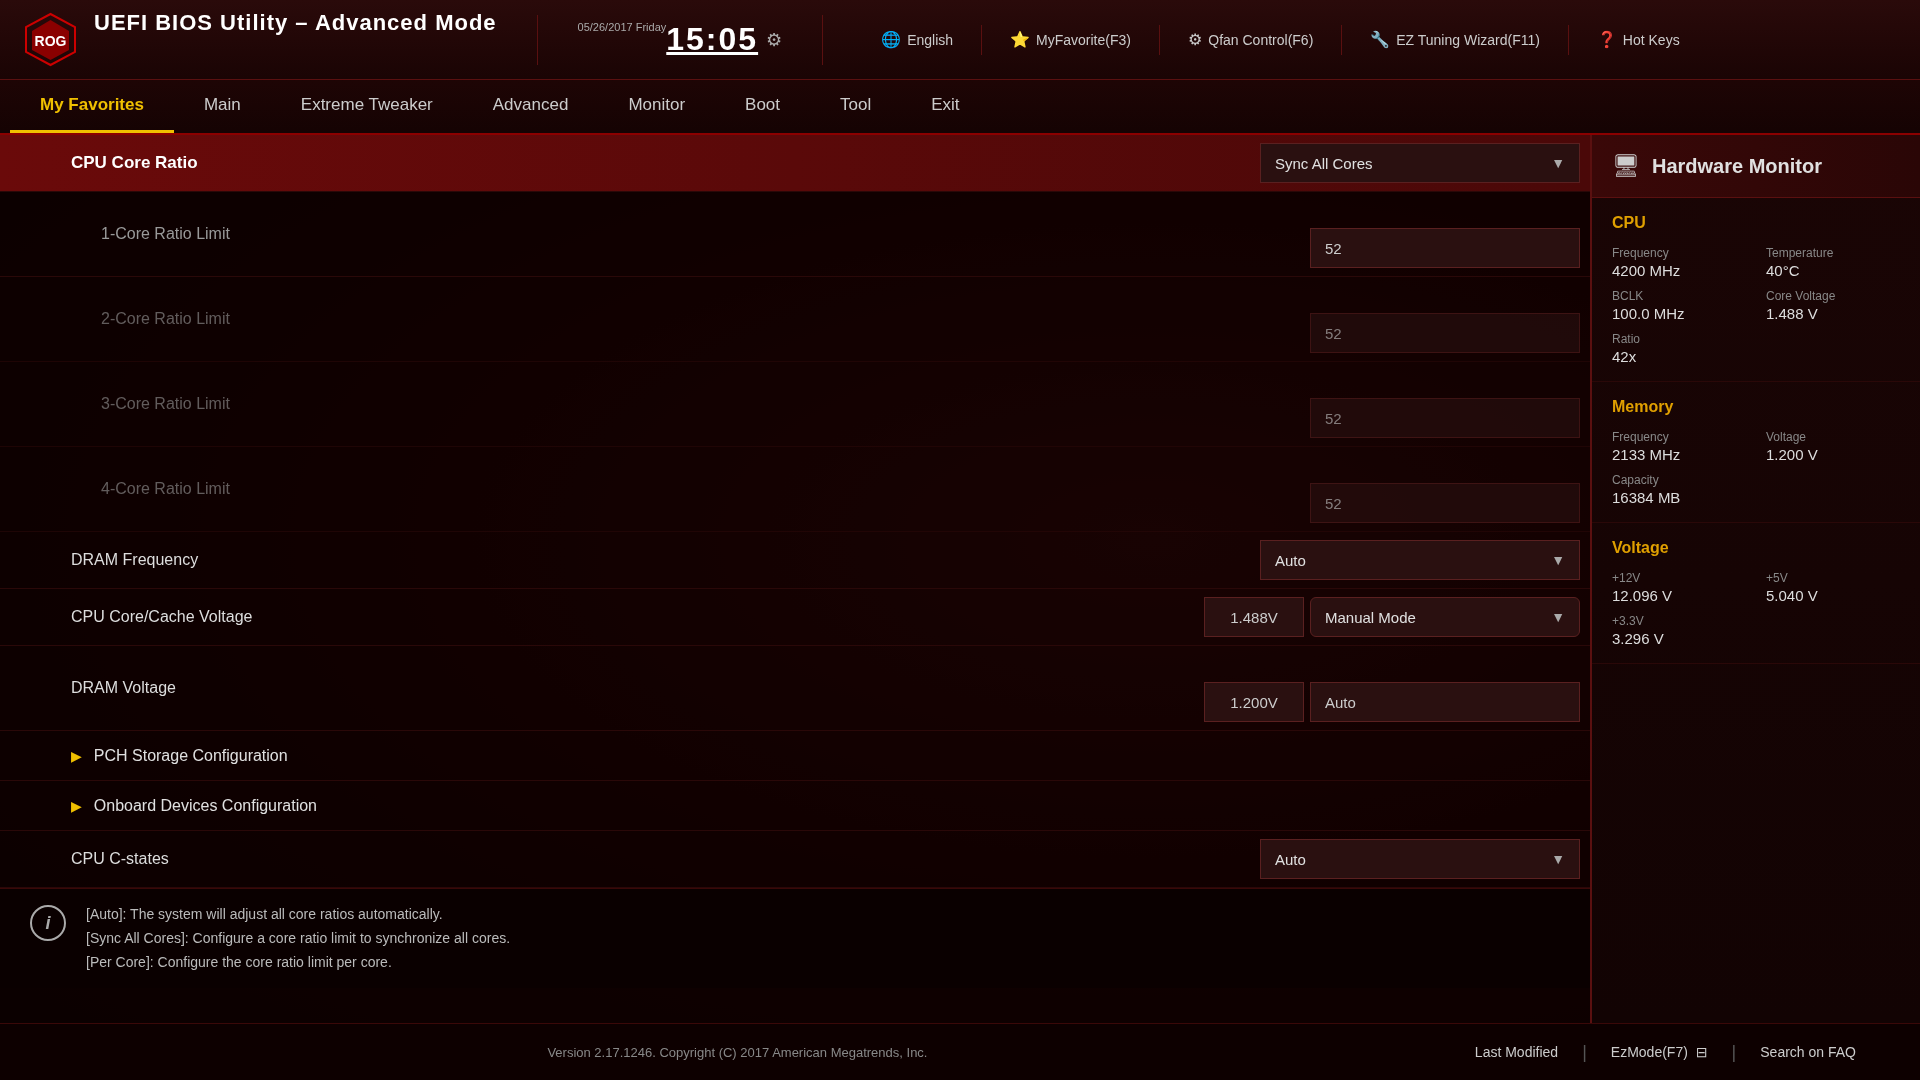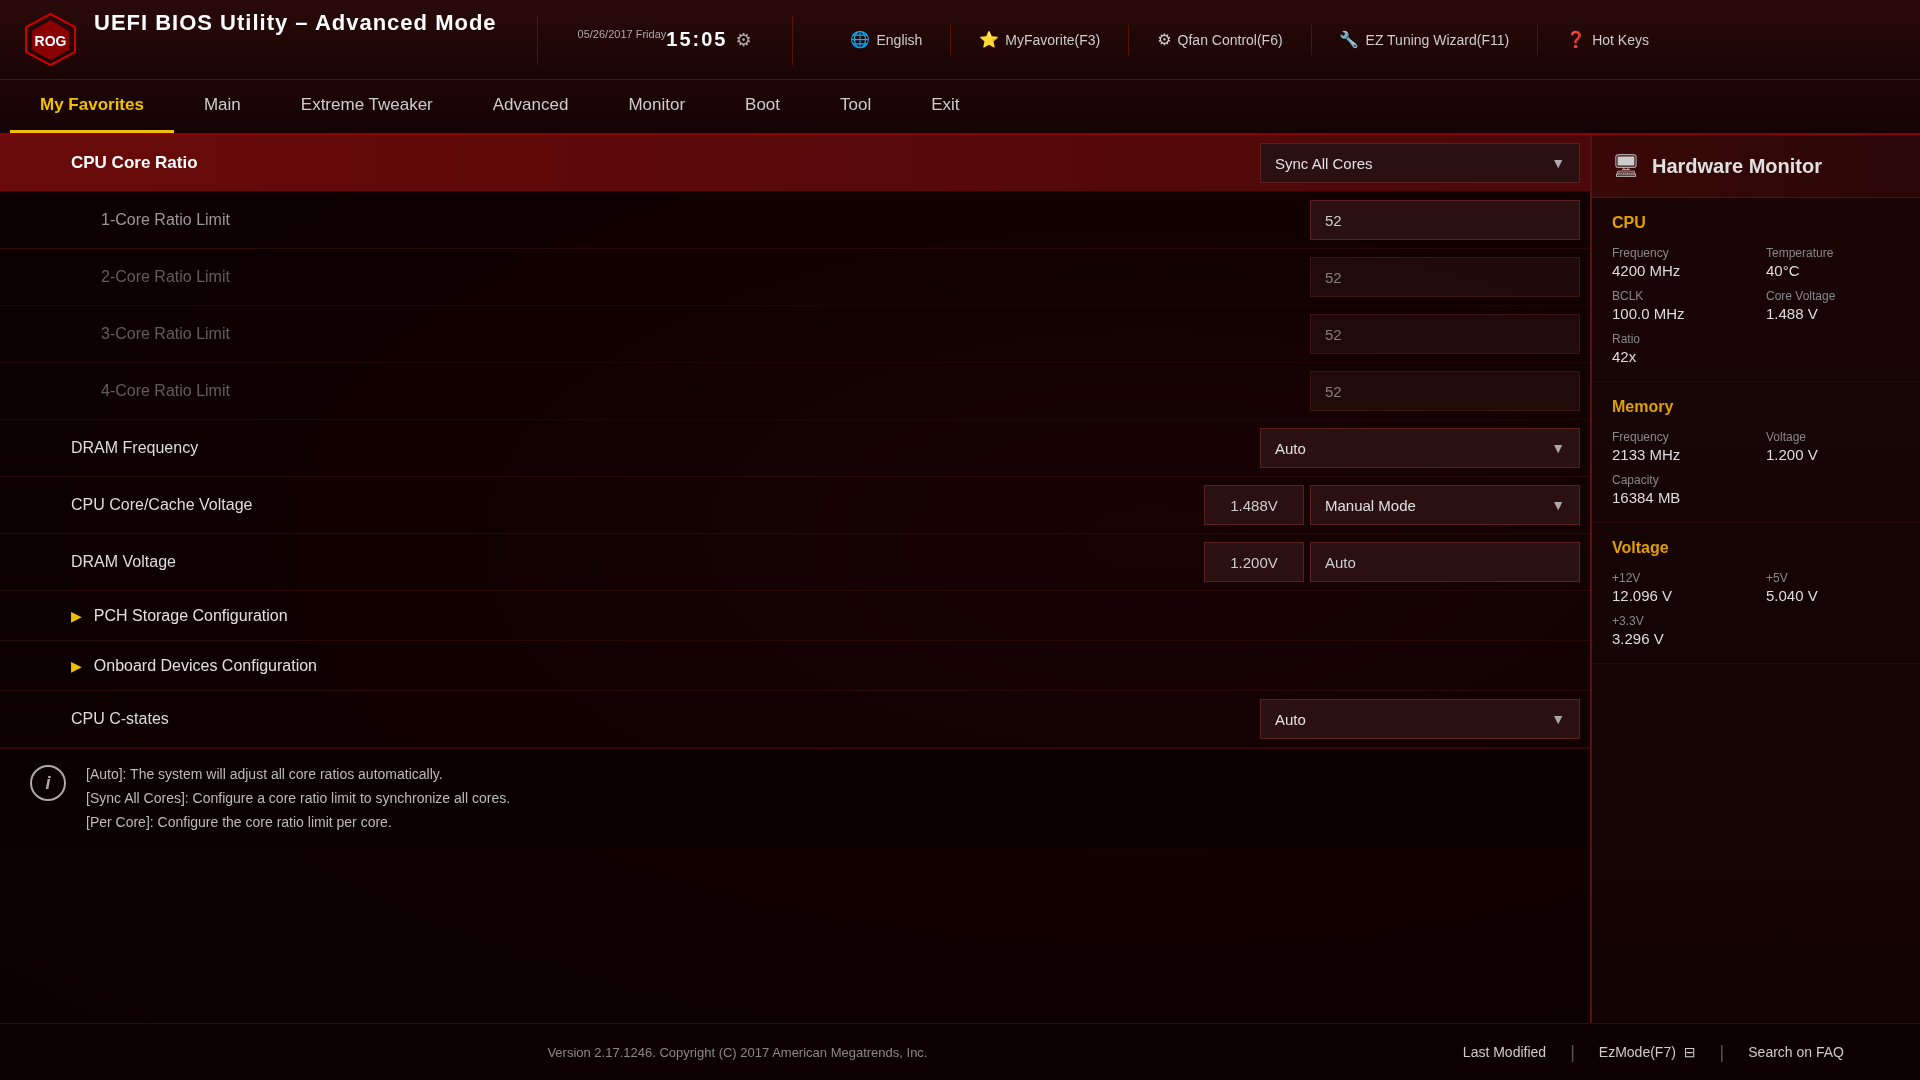--- a/index.html
+++ b/index.html
@@ -85,24 +85,25 @@
       color: #aaa;
     }
 
     .time-area {
       display: flex;
       align-items: center;
       gap: 8px;
     }
 
     .time-text {
-      font-size: 20px;
+      font-size: 32px;
       font-weight: bold;
       color: #fff;
       letter-spacing: 2px;
+      text-decoration: underline;
     }
 
     .settings-icon {
       color: #aaa;
       font-size: 18px;
     }
 
     .header-nav {
       display: flex;
       align-items: center;
@@ -235,20 +236,21 @@
     .value-box {
       background: #2a1010;
       border: 1px solid #5a2020;
       color: #ccc;
       padding: 8px 14px;
       font-size: 15px;
       min-width: 270px;
       height: 40px;
       display: flex;
       align-items: center;
+      margin-top: 28px;
     }
 
     .value-box.active-input {
       background: #1a1a3a;
       border: 1px solid #4a4aaa;
       color: #fff;
     }
 
     .value-box.orange-text {
       color: #f0a000;
@@ -379,21 +381,21 @@
     .info-text {
       font-size: 14px;
       color: #bbb;
       line-height: 1.7;
     }
 
     
     .footer {
       background: #0d0000;
       border-top: 1px solid #3a0808;
-      padding: 14px 52px;
+      padding: 14px 40px;
       display: flex;
       align-items: center;
       justify-content: flex-end;
       gap: 16px;
     }
 
     .footer-version {
       font-size: 13px;
       color: #888;
       flex: 1;
@@ -593,21 +595,21 @@
         </div>
 
         <div class="settings-row">
           <div class="settings-label">
             <span>CPU Core/Cache Voltage</span>
           </div>
           <div class="settings-value">
             <div class="small-value-box">
               <span>1.488V</span>
             </div>
-            <div class="dropdown-box" style="min-width:270px;">
+            <div class="dropdown-box" style="min-width:270px;border-radius:6px;">
               <span>Manual Mode</span>
               <span class="dropdown-arrow">▼</span>
             </div>
           </div>
         </div>
 
 
         <div class="settings-row">
           <div class="settings-label">
             <span>DRAM Voltage</span>

